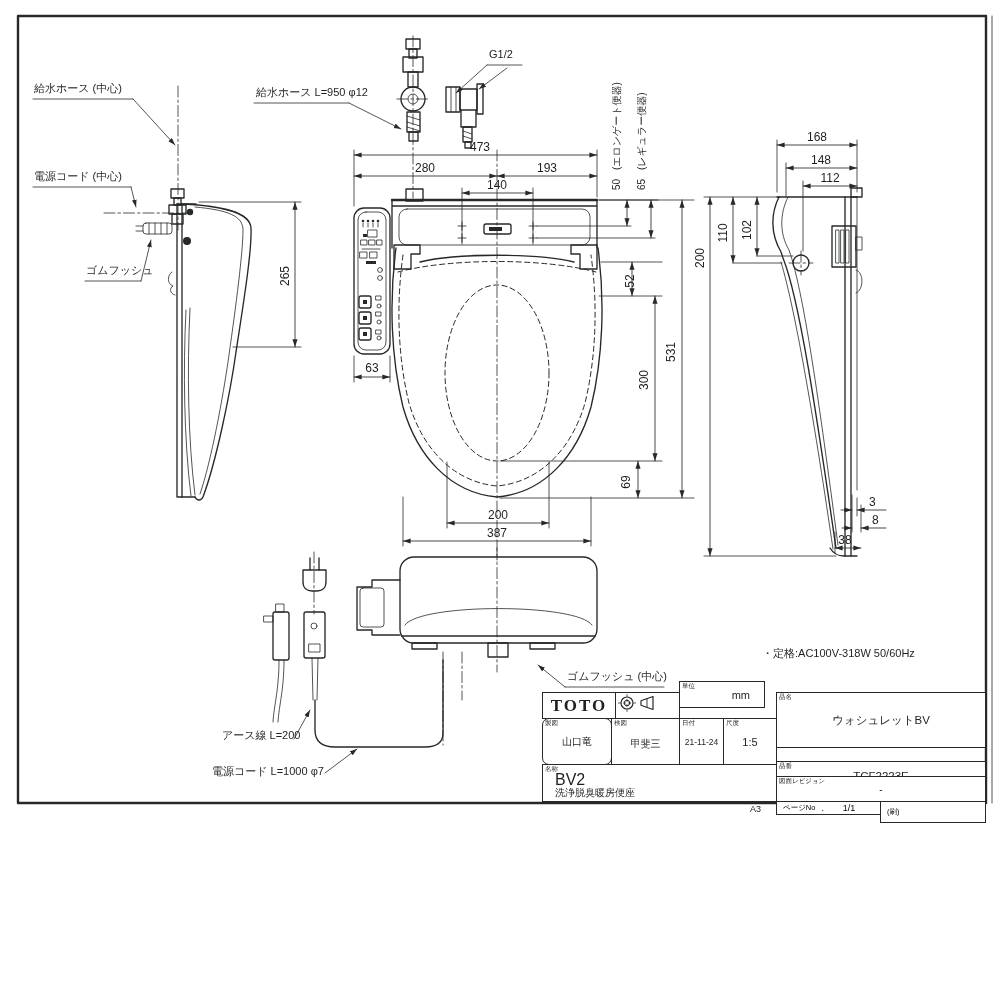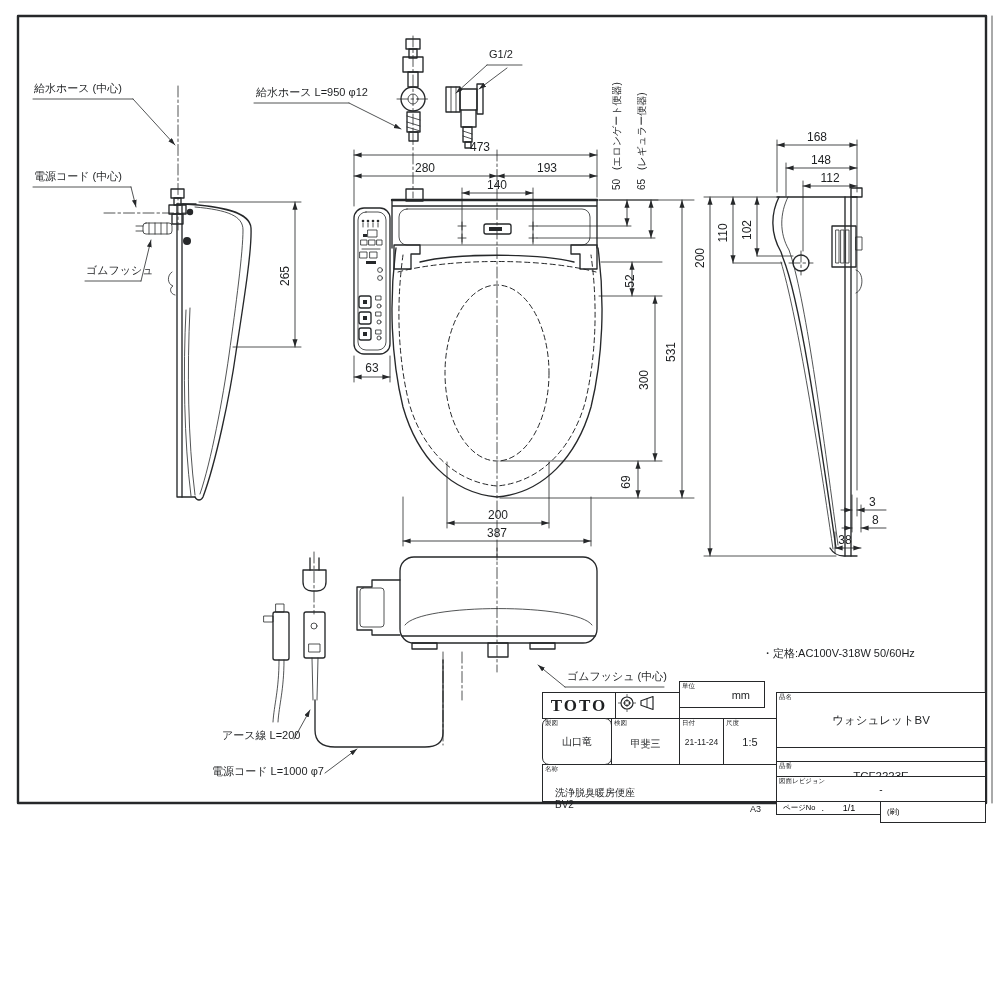--- a/index.html
+++ b/index.html
@@ -357,21 +357,21 @@
   <div class="cell" style="left:679px;top:718px;width:45px;height:47px;">
     <span class="tb-label">日付</span>
     <div class="cv" style="font-size:8.5px;">21-11-24</div>
   </div>
   <div class="cell" style="left:723px;top:718px;width:54px;height:47px;">
     <span class="tb-label">尺度</span>
     <div class="cv" style="font-size:11px;">1:5</div>
   </div>
   <div class="cell" style="left:542px;top:764px;width:235px;height:38px;">
     <span class="tb-label">名称</span>
-    <div style="position:absolute;left:12px;top:6px;font-size:10px;color:#1d1f21;margin-top:28px;">BV2</div>
+    <div style="position:absolute;left:12px;top:6px;font-size:16px;color:#1d1f21;">BV2</div>
     <div style="position:absolute;left:12px;top:21px;font-size:10px;color:#1d1f21;">洗浄脱臭暖房便座</div>
   </div>
   <div class="cell" style="left:776px;top:692px;width:210px;height:56px;">
     <span class="tb-label">品名</span>
     <div class="cv" style="font-size:11.5px;">ウォシュレットBV</div>
   </div>
   <div class="cell" style="left:776px;top:713px;width:210px;height:30px;margin-top:48px;">
     <span class="tb-label">品番</span>
     <div class="cv" style="font-size:11.5px;">TCF2223E</div>
   </div>

